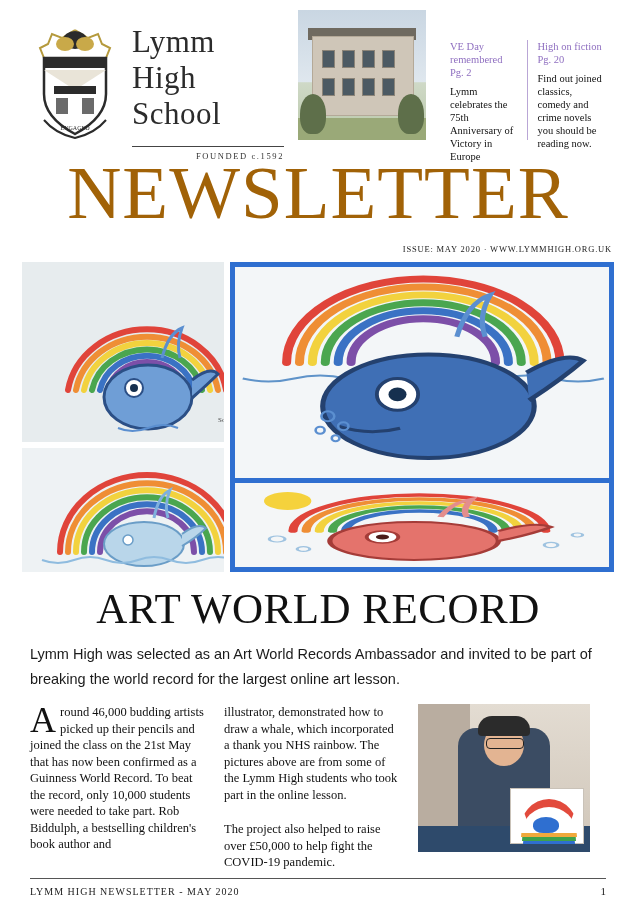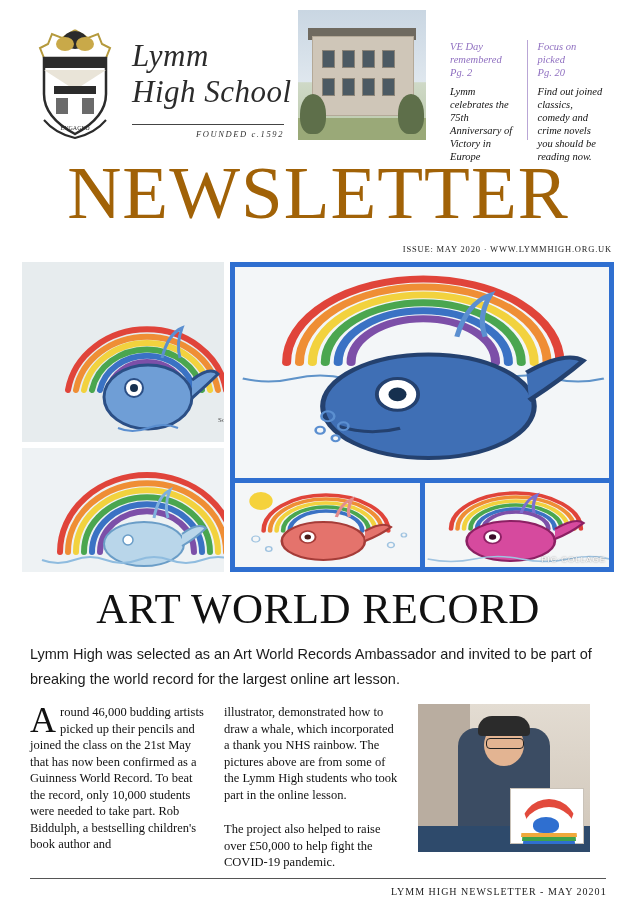--- a/index.html
+++ b/index.html
@@ -34,23 +34,22 @@
     position: relative;
     flex: 0 0 auto;
     margin-top: 14px;
     margin-left: 10px;
   }
   .crest svg { display: block; }
 
   .school-name {
     flex: 0 0 auto;
     margin-left: 14px;
-    margin-top: 28px;
+    margin-top: 14px;
     width: 160px;
-    font-style: italic;
   }
   .school-name .line1, .school-name .line2 {
     font-family: "Liberation Serif", serif;
     font-size: 31px;
     line-height: 36px;
     color: #2b2b2b;
     letter-spacing: 0.5px;
   }
   .school-name .founded {
     margin-top: 14px;
@@ -107,21 +106,20 @@
     left: 0; bottom: 0; right: 0; height: 22px;
     background: #9aa978;
   }
 
   .teasers {
     flex: 1 1 auto;
     display: flex;
     margin-left: 14px;
     margin-top: 30px;
     height: 100px;
-    font-style: italic;
   }
   .teaser {
     flex: 1 1 0;
     padding: 0 10px;
     box-sizing: border-box;
   }
   .teaser + .teaser { border-left: 1px solid #b9a6d6; }
   .teaser .head {
     color: #8f6fc0;
     font-size: 10.5px;
@@ -285,21 +283,21 @@
     position: absolute; left: 0; bottom: 0; width: 100%; height: 26px;
     background: #2e4a6b;
   }
 
   
   .footer {
     position: absolute;
     left: 30px; right: 30px; bottom: 16px;
     display: flex;
     align-items: flex-end;
-    justify-content: flex-end;
+    justify-content: space-between;
     border-top: 1px solid #555;
     padding-top: 6px;
   }
   .footer .left {
     font-size: 10px;
     letter-spacing: 1px;
     color: #222;
   }
   .footer .right {
     font-size: 11px;
@@ -358,21 +356,21 @@
       <div class="teaser">
         <div class="head">
           <span>VE Day remembered</span>
           <br>
           <span>Pg. 2</span>
         </div>
         <div class="body">Lymm celebrates the 75th Anniversary of Victory in Europe</div>
       </div>
       <div class="teaser">
         <div class="head">
-          <span>Focus on picked</span>
+          <span>High on fiction</span>
           <br>
           <span>Pg. 20</span>
         </div>
         <div class="body">Find out joined classics, comedy and crime novels you should be reading now.</div>
       </div>
     </div>
   </div>
 
   <div class="newsletter-title">NEWSLETTER</div>
   <div class="issue-line">ISSUE: MAY 2020 · WWW.LYMMHIGH.ORG.UK</div>
@@ -471,40 +469,20 @@
             <path d="M100 48 q14 -10 20 -4 q-8 8 -20 14" fill="#e4736c" stroke="#a53c38" stroke-width="2"></path>
             <g fill="none" stroke="#9fc3e0" stroke-width="1.2">
               <circle cx="16" cy="56" r="3"></circle>
                 <circle cx="26" cy="66" r="2.4"></circle>
               <circle cx="120" cy="62" r="2.6"></circle>
                 <circle cx="130" cy="52" r="2"></circle>
             </g>
           </svg>
         </div>
 
-        <div class="art art-e">
-          <svg width="100%" height="100%" viewBox="0 0 142 84" preserveAspectRatio="none">
-            <rect width="142" height="84" fill="#f4f6f7"></rect>
-            <g fill="none" stroke-width="3.5" stroke-linecap="round">
-              <path d="M20 46 A50 36 0 0 1 120 46" stroke="#e0443a"></path>
-              <path d="M25 46 A45 32 0 0 1 115 46" stroke="#ef8e35"></path>
-              <path d="M30 46 A40 28 0 0 1 110 46" stroke="#f2d23e"></path>
-              <path d="M35 46 A35 24 0 0 1 105 46" stroke="#4aa64f"></path>
-              <path d="M40 46 A30 20 0 0 1 100 46" stroke="#3a72c4"></path>
-              <path d="M45 46 A25 17 0 0 1 95 46" stroke="#7c4fa8"></path>
-            </g>
-            <path d="M74 30 q4 -14 12 -18 q-4 10 -2 18" fill="none" stroke="#7c6fd0" stroke-width="2.5"></path>
-            <ellipse cx="66" cy="58" rx="34" ry="20" fill="#d64a9e" stroke="#8c2063" stroke-width="2"></ellipse>
-            <circle cx="52" cy="54" r="6.5" fill="#ffffff" stroke="#8c2063" stroke-width="1.5"></circle>
-            <circle cx="52" cy="54" r="2.8" fill="#3a0c28"></circle>
-            <path d="M100 46 q16 -12 22 -6 q-10 10 -22 16" fill="#d64a9e" stroke="#8c2063" stroke-width="2"></path>
-            <path d="M2 76 q18 5 36 0 q18 -5 36 0 q18 5 36 0 q18 -5 32 0" fill="none" stroke="#9fc3e0" stroke-width="1.5"></path>
-          </svg>
-          <div class="piccollage">PIC·COLLAGE</div>
-        </div>
       </div>
     </div>
   </div>
 
   <div class="headline">ART WORLD RECORD</div>
   <div class="standfirst">Lymm High was selected as an Art World Records Ambassador and invited to be part of breaking the world record for the largest online art lesson.</div>
 
   <div class="columns">
     <div class="col">
       <span class="dropcap">A</span>

